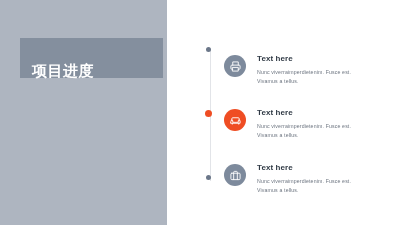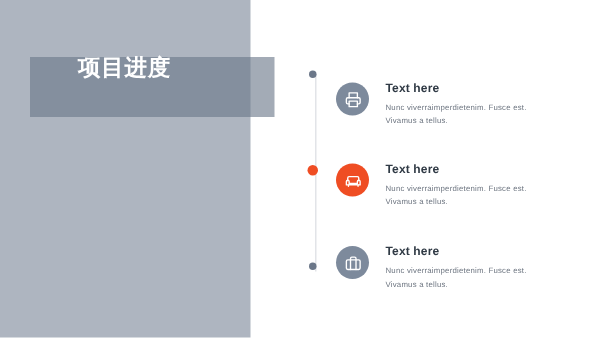--- a/index.html
+++ b/index.html
@@ -33,22 +33,21 @@
 
   
   .title-block {
     position: absolute;
     left: 20px;
     top: 38px;
     width: 143px;
     height: 40px;
     background: rgba(107, 120, 137, 0.62);
     display: flex;
-    align-items: flex-start;
-    padding-left: 20px;
+    align-items: flex-end;
   }
   .title-text {
     color: #ffffff;
     font-size: 15px;
     font-weight: bold;
     letter-spacing: 0.5px;
     margin-left: 12px;
     line-height: 1;
     white-space: nowrap;
   }

